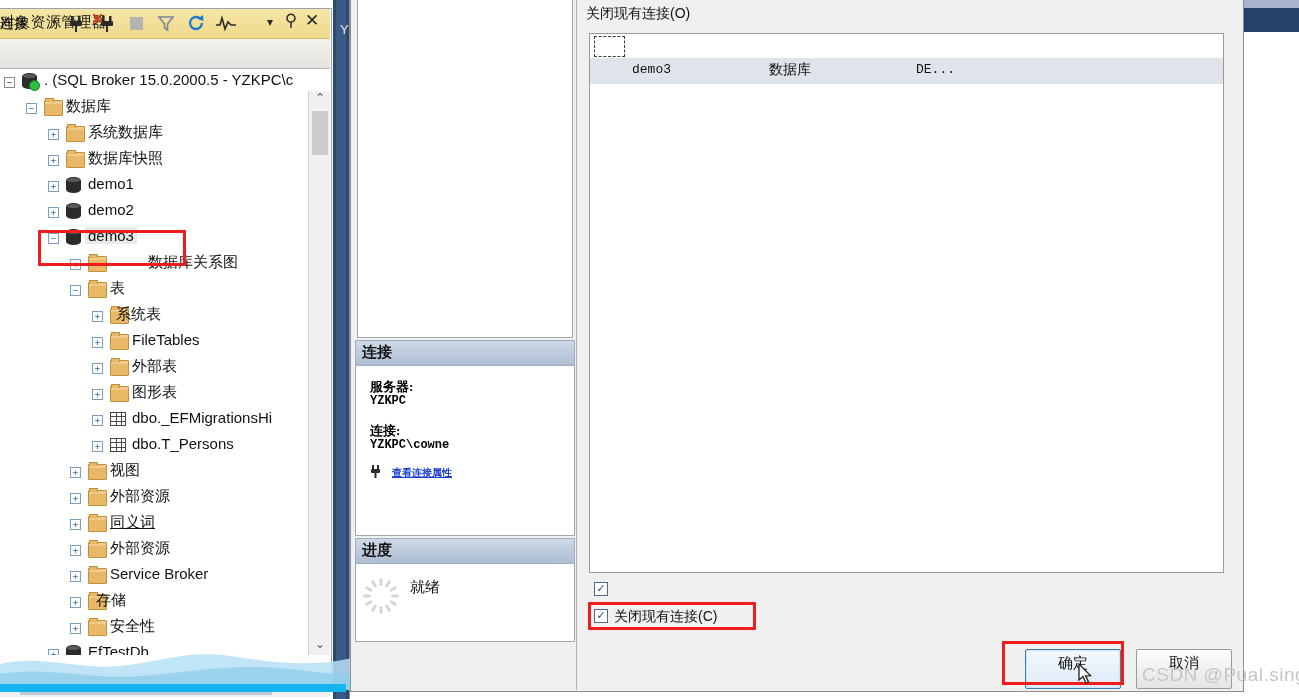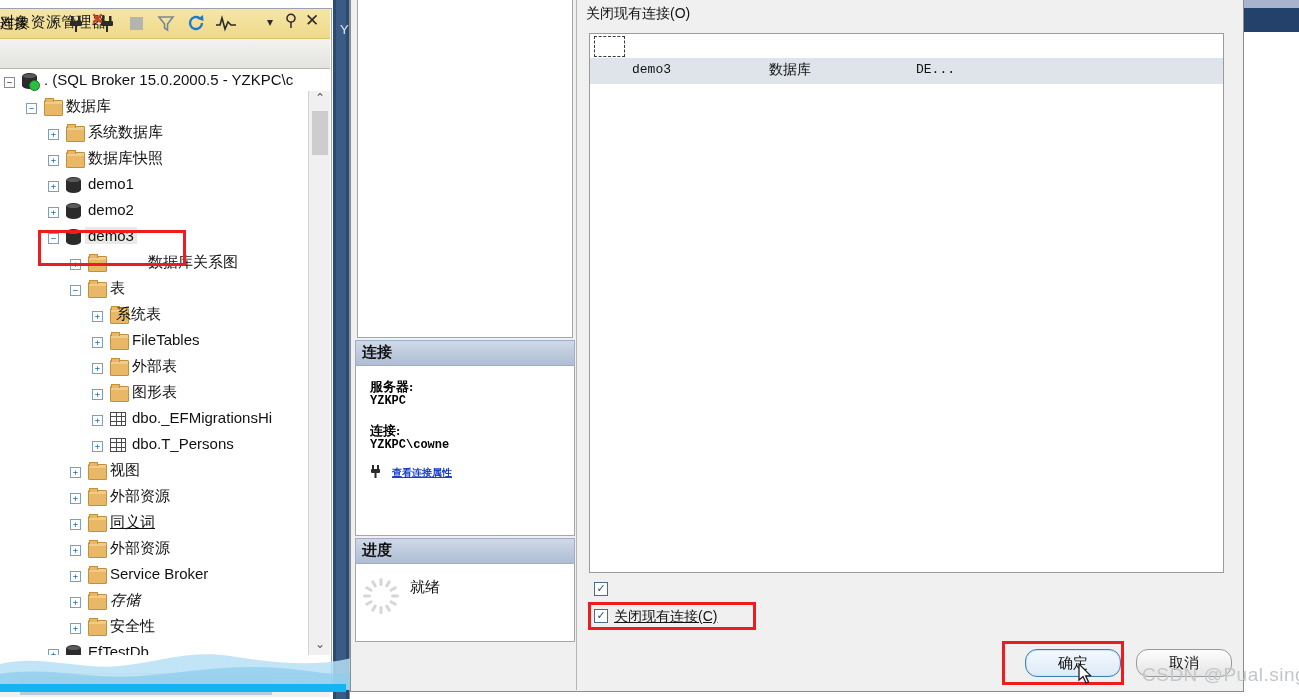--- a/index.html
+++ b/index.html
@@ -150,23 +150,23 @@
   #focus-rect{position:absolute;left:4px;top:2px;width:31px;height:21px;border:1px dashed #3b3b3b;box-sizing:border-box;}
 
   .chkrow{position:absolute;font-size:14px;color:#111;white-space:nowrap;}
   .cbox{
     position:absolute;width:14px;height:14px;border:1px solid #4c6b8a;background:#fff;
     box-sizing:border-box;font-size:11px;line-height:12px;text-align:center;color:#1c4c7a;
     font-family:"DejaVu Sans",sans-serif;
   }
 
   .btn{
-    position:absolute;height:28px;
+    position:absolute;height:40px;
     background:linear-gradient(#fdfdfd,#e4e4e4);
-    border:1px solid #9a9a9a;box-sizing:border-box;border-radius:12px;
+    border:1px solid #9a9a9a;box-sizing:border-box;border-radius:2px;
     font-size:15px;color:#111;text-align:center;line-height:26px;
   }
   .btn.default{border:1px solid #3c7fb1;box-shadow:inset 0 0 0 1px #cfe4f4;background:linear-gradient(#f4f9fd,#dceaf7);}
 
   #red-box-tree{left:38px;top:230px;width:148px;height:36px;border:3px solid #ee1c1c;box-sizing:border-box;}
   #red-box-chk{left:588px;top:602px;width:168px;height:28px;border:3px solid #ee1c1c;box-sizing:border-box;}
   #red-box-ok{left:1002px;top:641px;width:122px;height:44px;border:3px solid #ee1c1c;box-sizing:border-box;}
 
   #cursor{position:absolute;left:1078px;top:663px;width:16px;height:22px;}
   #watermark{
@@ -347,21 +347,21 @@
         <div class="lbl" style="left: 110px;">外部资源</div>
       </div>
       <div class="row">
         <div class="exp" style="left: 70px;">+</div>
         <div class="folder" style="left: 88px;"></div>
         <div class="lbl" style="left: 110px;">Service Broker</div>
       </div>
       <div class="row">
         <div class="exp" style="left: 70px;">+</div>
         <div class="folder" style="left: 88px;"></div>
-        <div class="lbl" style="left: 110px; font-style: italic;">存储</div>
+        <div class="lbl" style="left: 96px;">存储</div>
       </div>
       <div class="row">
         <div class="exp" style="left: 70px;">+</div>
         <div class="folder" style="left: 88px;"></div>
         <div class="lbl" style="left: 110px;">安全性</div>
       </div>
       <div class="row">
         <div class="exp" style="left: 48px;">+</div>
         <div class="dbcyl" style="left: 66px;"></div>
         <div class="lbl" style="left: 88px;">EfTestDb</div>
@@ -444,21 +444,21 @@
       <div class="td" style="left: 326px;">DE...</div>
     </div>
   <div id="focus-rect"></div>
 </div>
 
 <div class="abs chkrow" style="left:594px;top:581px;">
   <span class="cbox" style="left:0;top:1px;">✓</span>
 </div>
 <div class="abs chkrow" style="left:594px;top:608px;">
   <span class="cbox" style="left:0;top:1px;">✓</span>
-  <span style="margin-left:20px;text-decoration:underline;">关闭现有连接(C)</span>
+  <span style="margin-left:20px;">关闭现有连接(C)</span>
 </div>
 
 <div class="abs btn default" style="left:1025px;top:649px;width:96px;">确定</div>
 <div class="abs btn" style="left:1136px;top:649px;width:96px;">取消</div>
 
 <div class="abs" id="red-box-tree"></div>
 <div class="abs" id="red-box-chk"></div>
 <div class="abs" id="red-box-ok"></div>
 
 <div id="cursor">

